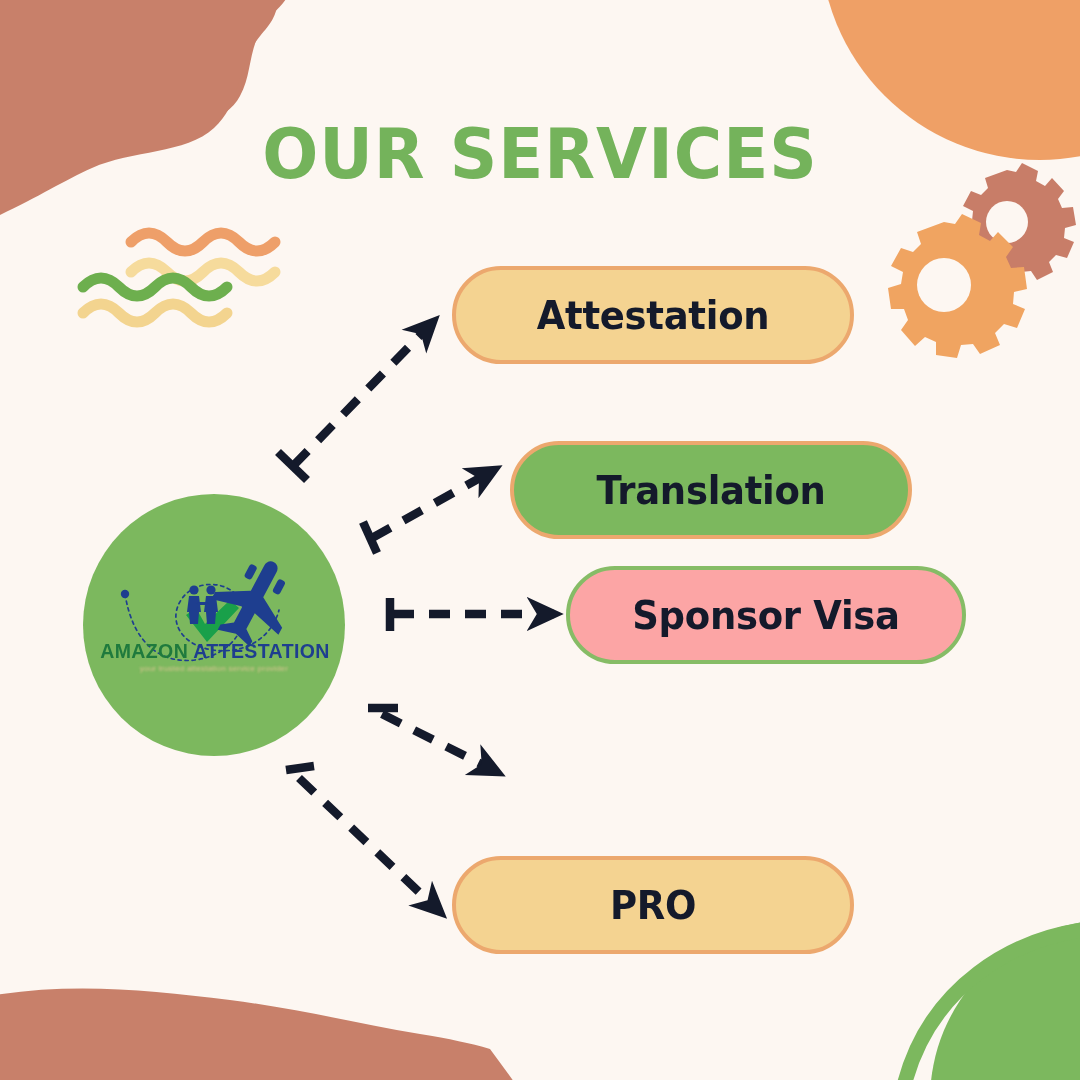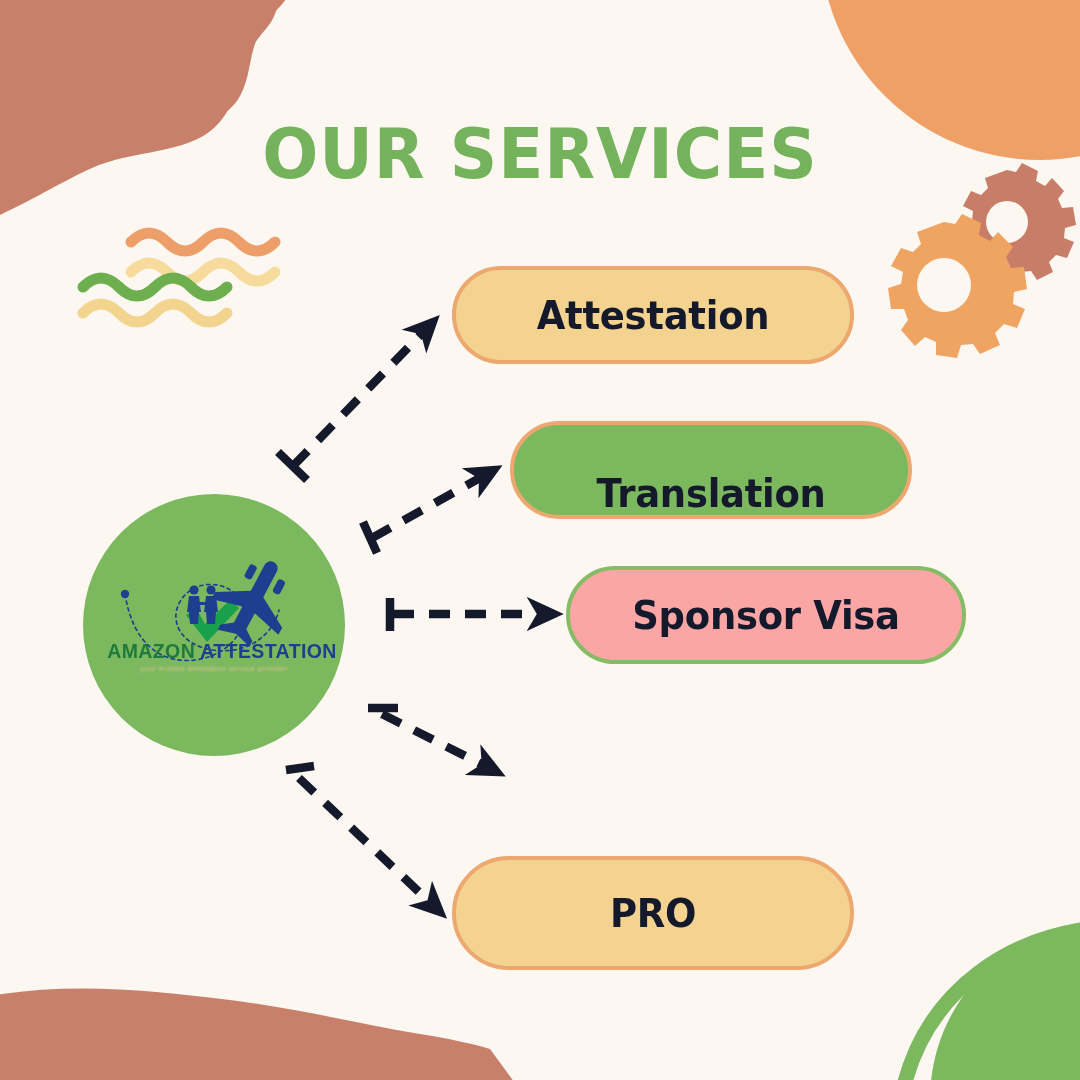--- a/index.html
+++ b/index.html
@@ -48,38 +48,38 @@
     font-family: "DejaVu Sans", sans-serif;
     font-weight: 700;
     font-size: 37px;
     letter-spacing: -0.3px;
     color: #141A2B;
     white-space: nowrap;
     transform: scaleY(1.04);
   }
 
   #pill-0 { left: 452px; top: 266px; width: 402px; height: 98px; }
-  #pill-1 { left: 510px; top: 421px; width: 402px; height: 98px; align-items: flex-end; }
+  #pill-1 { left: 510px; top: 441px; width: 402px; height: 98px; }
   #pill-2 { left: 566px; top: 566px; width: 400px; height: 98px; }
   #pill-3 { left: 510px; top: 719px; width: 402px; height: 98px; }
-  #pill-4 { left: 452px; top: 856px; width: 402px; height: 114px; }
+  #pill-4 { left: 452px; top: 856px; width: 402px; height: 98px; }
 
   
   #logo-circle {
     position: absolute;
     left: 83px; top: 494px;
     width: 262px; height: 262px;
     border-radius: 50%;
     background: #7CB85E;
     overflow: hidden;
   }
   #logo-svg { position: absolute; left: 0; top: 0; }
   #logo-wordmark {
     position: absolute;
-    left: 8px; top: 146px; width: 262px;
+    left: 1px; top: 146px; width: 262px;
     text-align: center;
     font-size: 19.5px;
     font-weight: 700;
     letter-spacing: 0.4px;
     font-family: "Liberation Sans", sans-serif;
     white-space: nowrap;
   }
   #logo-wordmark .w-amazon { color: #1F7A3D; }
   #logo-wordmark .w-attest { color: #1E3E8F; }
   #logo-tagline {

